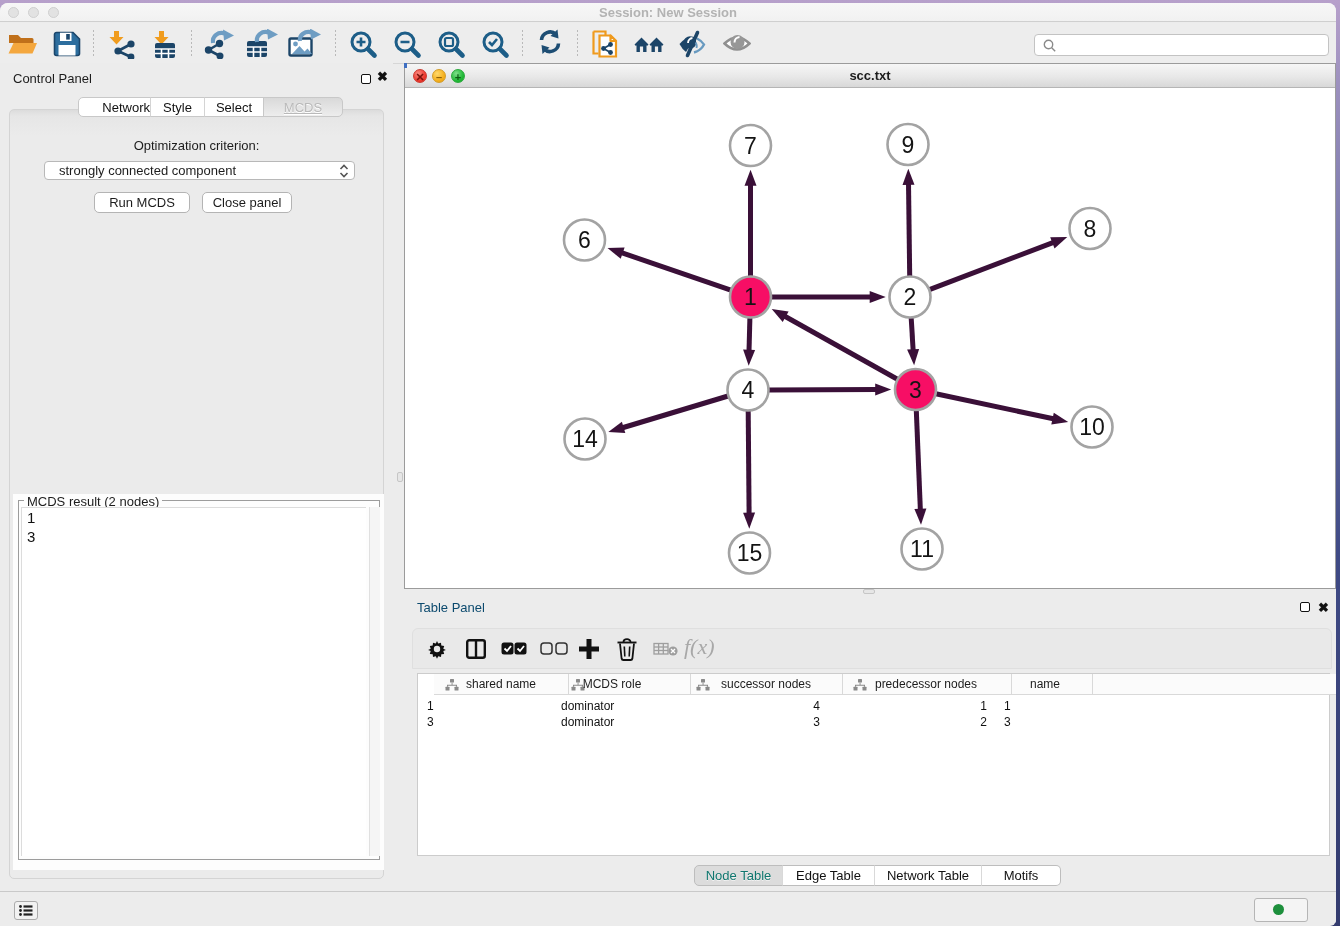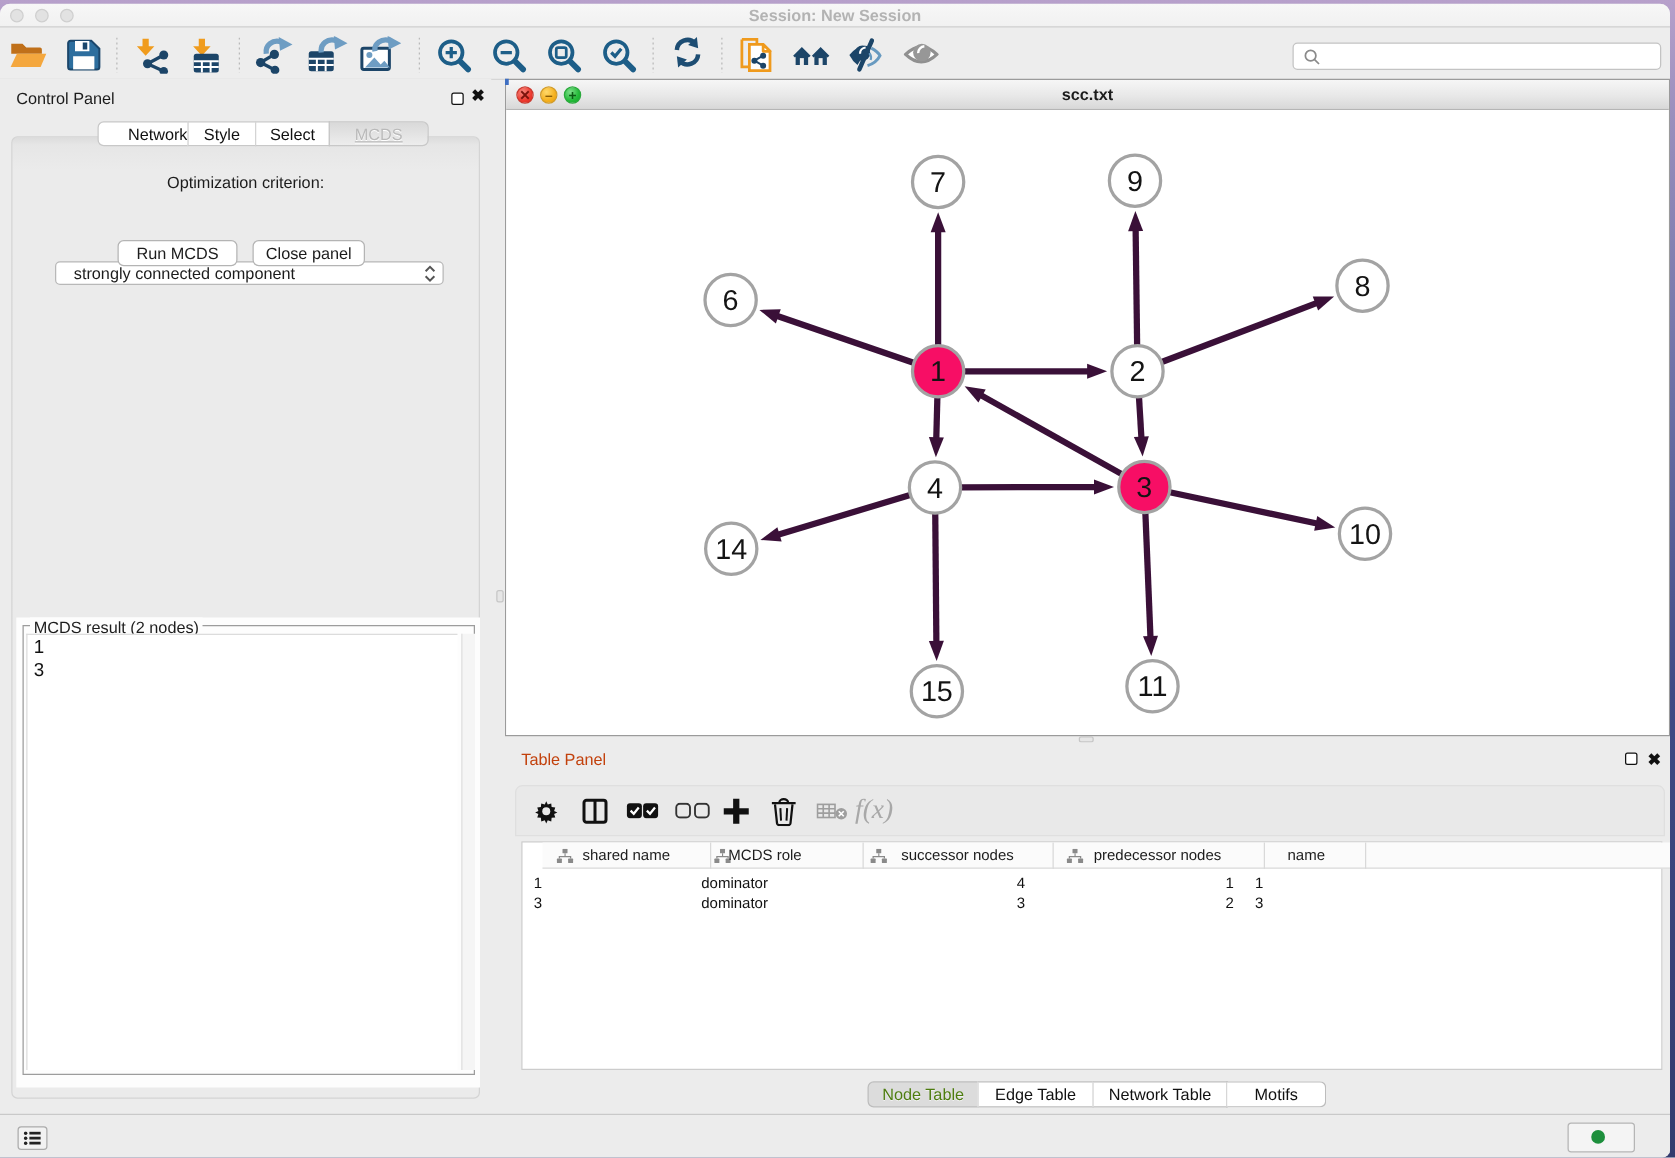--- a/index.html
+++ b/index.html
@@ -42,21 +42,21 @@
 .close-ic { position:absolute; font-size:13px; font-weight:bold; color:#111; }
 #cp-tabs { position:absolute; left:0; top:34px; width:100%; height:20px; z-index:2; }
 .cptab { position:absolute; top:0; height:20px; background:#fff; border:1px solid #c8c8c8;
   font-size:13px; color:#111; text-align:center; line-height:19px; }
 #cp-body { position:absolute; left:9px; top:46px; width:375px; height:770px;
   background:linear-gradient(180deg,#dcdcdc 0%,#e6e6e6 6px,#ebebeb 26px); border:1px solid #d4d4d4; border-radius:5px; }
 #optlabel { position:absolute; left:0; top:75px; width:100%; text-align:center;
   font-size:13px; color:#1c1c1c; }
 #combo { position:absolute; left:44px; top:98px; width:311px; height:19px;
   background:#fff; border:1px solid #b8b8b8; border-radius:4px;
-  font-size:13px; color:#1c1c1c; line-height:17px; padding-left:14px;margin-top:48px; }
+  font-size:13px; color:#1c1c1c; line-height:17px; padding-left:14px; }
 .btn { position:absolute; top:129px; height:21px; background:#fff;
   border:1px solid #b4b4b4; border-radius:5px; font-size:13px; color:#1c1c1c;
   text-align:center; line-height:19px; }
 #mcdsbox { position:absolute; left:13px; top:431px; width:371px; height:376px; background:#fdfdfd; }
 #mcds-border { position:absolute; left:5px; top:6px; width:362px; height:360px;
   border:1px solid #9c9c9c; }
 #mcds-title { position:absolute; left:11px; top:0px; background:#fdfdfd;
   padding:0 3px; font-size:13px; color:#1c1c1c; }
 #mcds-text { position:absolute; left:8px; top:13px; width:345px; height:349px;
   background:#fff; border-left:1px solid #dcdcdc; border-top:1px solid #dcdcdc; font-size:15px; color:#111; line-height:19px; padding:0 0 0 5px; }
@@ -69,21 +69,21 @@
   background:linear-gradient(180deg,#f6f6f6 0%,#e8e8e8 55%,#d8d8d8 100%);
   border-bottom:1px solid #b5b5b5; }
 .tl2 { position:absolute; top:5px; width:14px; height:14px; border-radius:50%;
   text-align:center; line-height:14px; font-size:11px; font-weight:bold; }
 #fname { position:absolute; top:4px; width:100%; text-align:center;
   font-size:13px; font-weight:bold; color:#1c1c1c; }
 #fcontent { position:absolute; left:0; top:24px; width:930px; height:500px; background:#fff; }
 #fcontent svg { display:block; }
 
 #tpanel { position:absolute; left:399px; top:531px; width:937px; height:297px; background:#ececec; }
-#tpanel .hdr { position:absolute; left:18px; top:6px; font-size:13px; color:#c2410c; }
+#tpanel .hdr { position:absolute; left:18px; top:6px; font-size:13px; color:#0c4a6e; }
 #ttoolbar { position:absolute; left:13px; top:34px; width:920px; height:41px;
   background:#e9e9e9; border:1px solid #dfdfdf; border-radius:6px 6px 0 0; }
 #ttable { position:absolute; left:18px; top:79px; width:913px; height:183px;
   background:#fff; border:1px solid #cccccc; }
 #thead { position:absolute; left:0; top:0; width:100%; height:21px;
   background:#fbfbfb; border-bottom:1px solid #d9d9d9;margin-left:16px; }
 .td { position:absolute; font-size:12px; color:#111; height:16px; line-height:16px; }
 .treeic { position:absolute; top:5px; }
 .thtext { position:absolute; top:0; height:21px; line-height:21px; font-size:12px; color:#1c1c1c; text-align:center; }
 .thsep { position:absolute; top:0; width:1px; height:21px; background:#d9d9d9; }
@@ -447,21 +447,21 @@
         <div class="td" style="left:408px;top:24px;width:161px;text-align:right;">1</div>
         <div class="td" style="left:586px;top:24px;">1</div>
         <div class="td" style="left:9px;top:40px;">3</div>
         <div class="td" style="left:143px;top:40px;">dominator</div>
         <div class="td" style="left:256px;top:40px;width:146px;text-align:right;">3</div>
         <div class="td" style="left:408px;top:40px;width:161px;text-align:right;">2</div>
         <div class="td" style="left:586px;top:40px;">3</div>
       </div>
     </div>
     <div id="btabs">
-      <div class="btab" style="left:0;width:89px;border-radius:5px 0 0 5px;background:#dcdcdc;color:#4d7c0f;text-shadow:0 1px 0 #f2f2f2;">Node Table</div>
+      <div class="btab" style="left:0;width:89px;border-radius:5px 0 0 5px;background:#dcdcdc;color:#0f766e;text-shadow:0 1px 0 #f2f2f2;">Node Table</div>
       <div class="btab" style="left:88px;width:93px;border-left:1px solid #d9d9d9;">Edge Table</div>
       <div class="btab" style="left:180px;width:108px;border-left:1px solid #d9d9d9;">Network Table</div>
       <div class="btab" style="left:287px;width:80px;border-radius:0 5px 5px 0;border-left:1px solid #d9d9d9;">Motifs</div>
     </div>
   </div>
   <div id="statusbar">
     <div id="listbtn">
       <svg width="14" height="11" style="position:absolute;left:4px;top:3px" viewBox="0 0 14 11">
         <circle cx="1.5" cy="1.5" r="1.4" fill="#222"></circle>
           <rect x="4.5" y="0.4" width="9" height="2.2" fill="#222"></rect>

